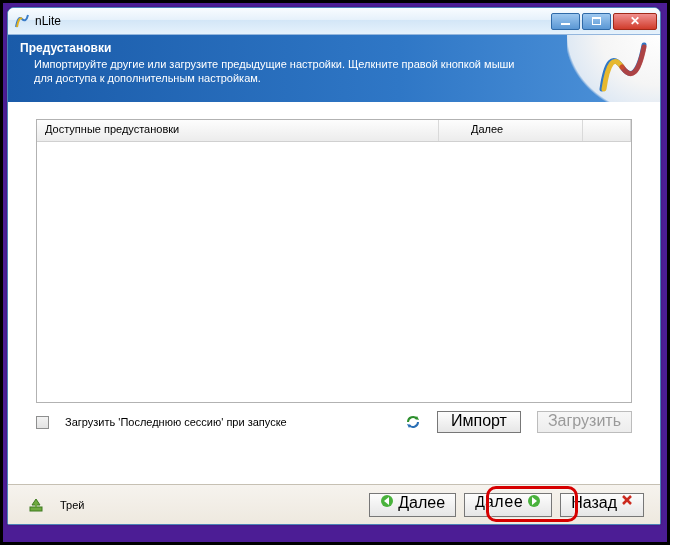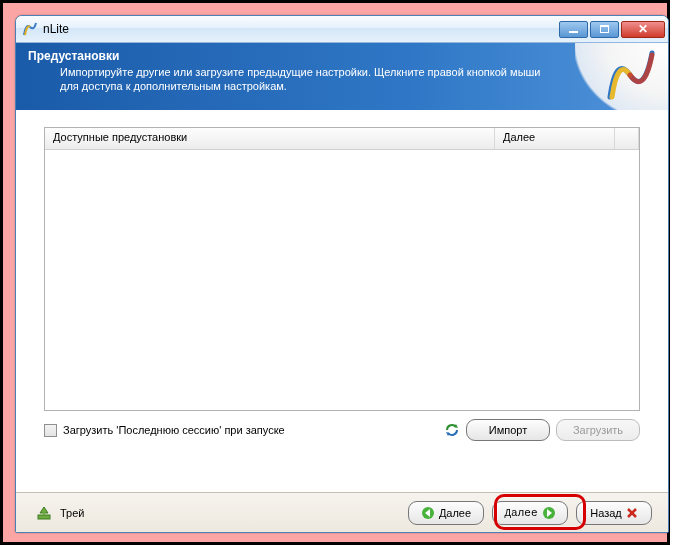--- a/index.html
+++ b/index.html
@@ -8,23 +8,23 @@
     font-size: 11px;
     background: #fff;
     width: 682px;
     height: 545px;
     overflow: hidden;
   }
   .outer-frame {
     width: 670px;
     height: 545px;
     border: 3px solid #000;
-    background: #fca5a5;
+    background: #4c1d95;
     position: relative;
-    padding: 12px;
+    padding: 4px;
   }
   .window {
     width: 654px;
     height: 518px;
     border: 1px solid #4c81b6;
     border-radius: 7px 7px 2px 2px;
     overflow: hidden;
     background: #fff;
     position: relative;
     box-shadow: 0 0 2px rgba(0,0,0,0.3);
@@ -77,21 +77,21 @@
     color:#fff;
     padding: 6px 12px;
   }
   .header-band .h-title {
     font-weight: bold;
     font-size: 12px;
     margin-bottom: 2px;
   }
   .header-band .h-sub {
     font-size: 11px;
-    margin-left: 32px;
+    margin-left: 14px;
     line-height: 1.3;
     max-width: 500px;
   }
   .logo-corner {
     position: absolute;
     right: 0; top: 0;
     width: 93px; height: 67px;
   }
   .logo-corner .fan {
     position:absolute; right:0; top:0;
@@ -109,55 +109,55 @@
   .list-box {
     border: 1px solid #b2b2b2;
     height: 284px;
     background:#fff;
   }
   .list-header {
     height: 22px;
     display: flex;
     background: linear-gradient(to bottom,#fdfdfd,#ececec);
     border-bottom: 1px solid #d0d0d0;
+    gap: 24px;
   }
   .list-header .col {
     border-right: 1px solid #d9d9d9;
     padding: 3px 8px;
     font-size: 11px;
     color:#000;
   }
   .col-name { flex:1; }
   .col-date { width: 120px; }
   .col-end  { width: 24px; border-right:none;}
   .below-row {
     margin-top: 8px;
     display: flex;
     align-items: center;
-    gap: 6px;
+    gap: 16px;
   }
   .checkbox {
     width:13px; height:13px;
     border:1px solid #8e8f8f;
     background: linear-gradient(to bottom,#f3f3f3,#e3e3e3);
     display:inline-block;
   }
   .below-label { color:#000; }
   .spacer { flex:1; }
   .btn {
     height: 22px;
     min-width: 84px;
     border: 1px solid #777;
-    border-radius: 9px;
+    border-radius: 0;
     background: linear-gradient(to bottom,#fdfdfd,#e6e6e6);
     font-family: inherit;
-    font-size: 11px;
+    font-size: 16px;
     padding: 0 10px;
     display: inline-flex;
-    align-items: center;
     justify-content: center;
     gap: 4px;
     color:#000;
   }
   .btn.disabled {
     color:#9a9a9a;
     border-color:#bcbcbc;
     background: linear-gradient(to bottom,#f7f7f7,#ededed);
   }
   .refresh-icon { width:16px; height:16px; }
@@ -167,21 +167,21 @@
     left:0; right:0; bottom:0;
     height: 40px;
     background: linear-gradient(to bottom,#f6f3ee 0%, #eee9df 100%);
     border-top: 1px solid #c6c0b3;
     display:flex;
     align-items:center;
     padding: 0 16px 0 20px;
     gap: 8px;
   }
   .tray {
-    display:flex; align-items:center; gap:8px;
+    display:flex; align-items:center; gap:16px;
     color:#000;
   }
   .footer .spacer { flex:1; }
   .footer .btn { min-width: 76px; height:24px; }
   .highlight-ring {
     position: absolute;
     border: 3px solid #d60000;
     border-radius: 10px;
     pointer-events: none;
     box-shadow: 0 0 0 1px rgba(255,255,255,0.4) inset;

